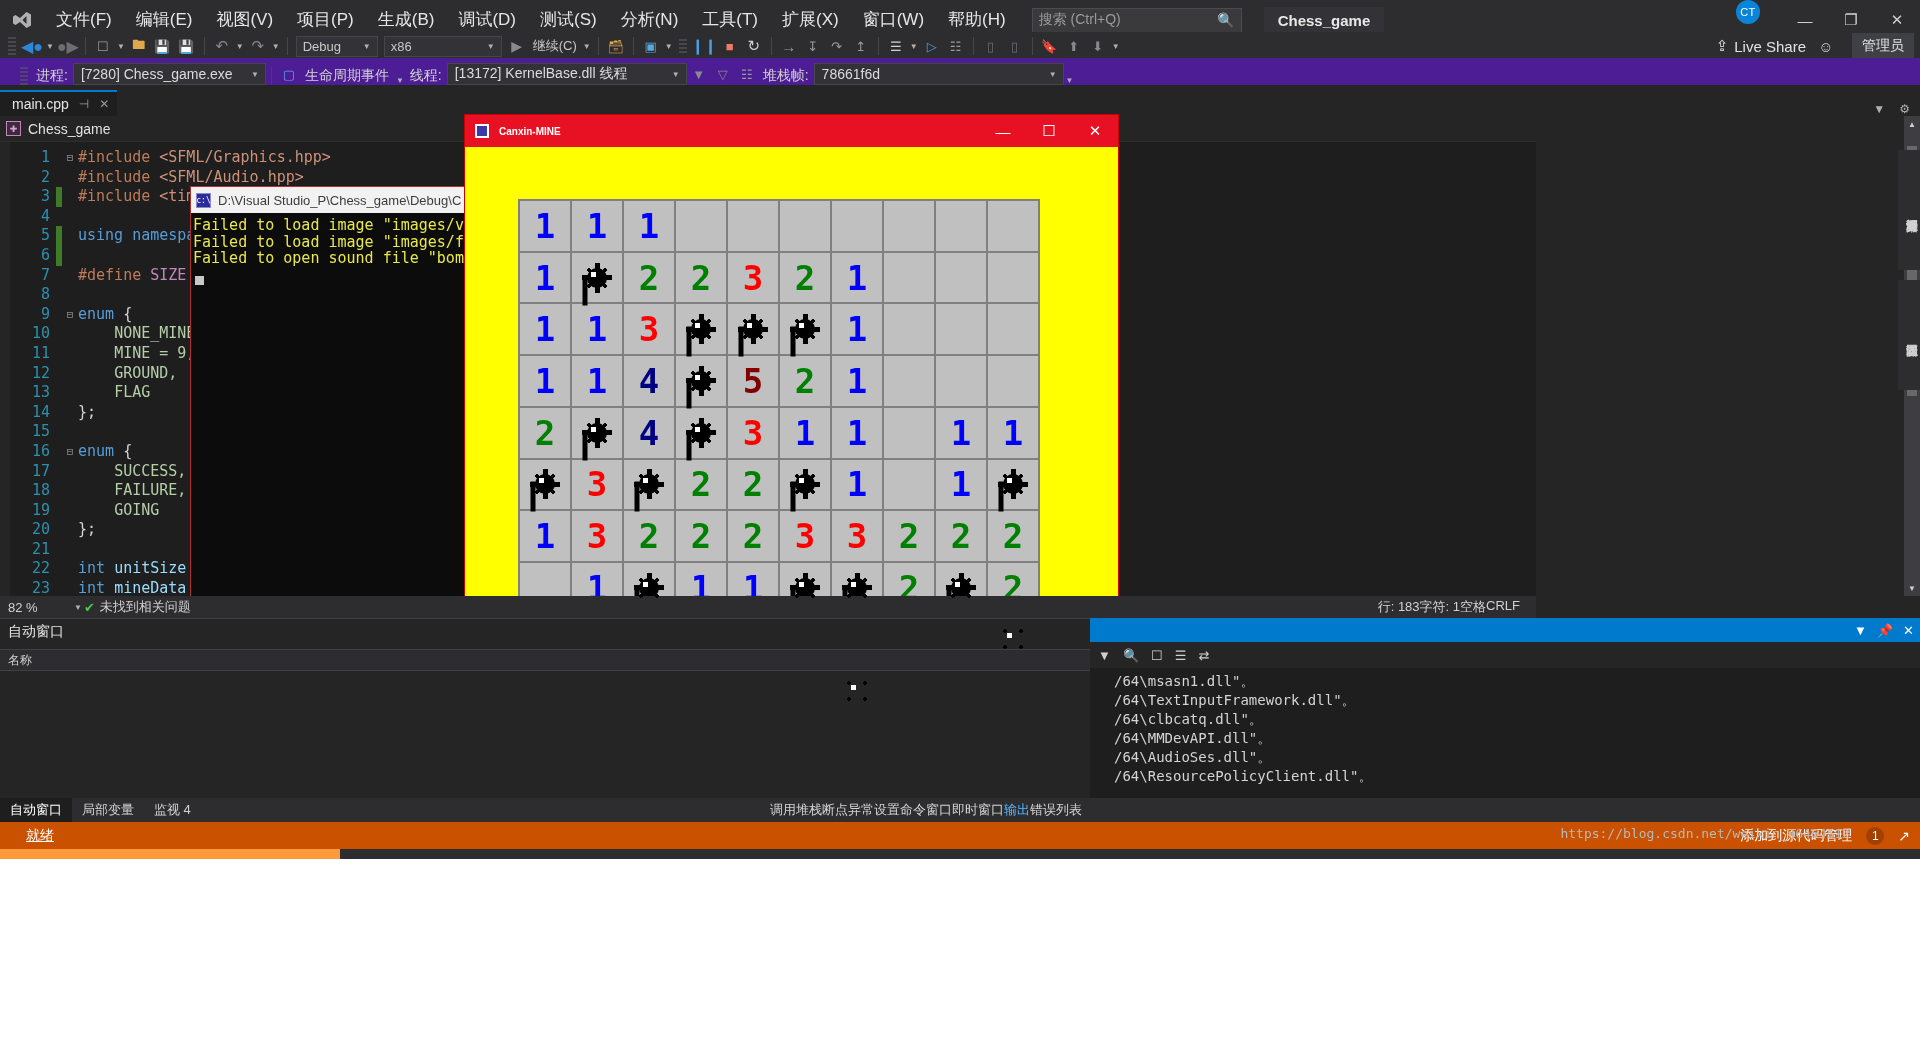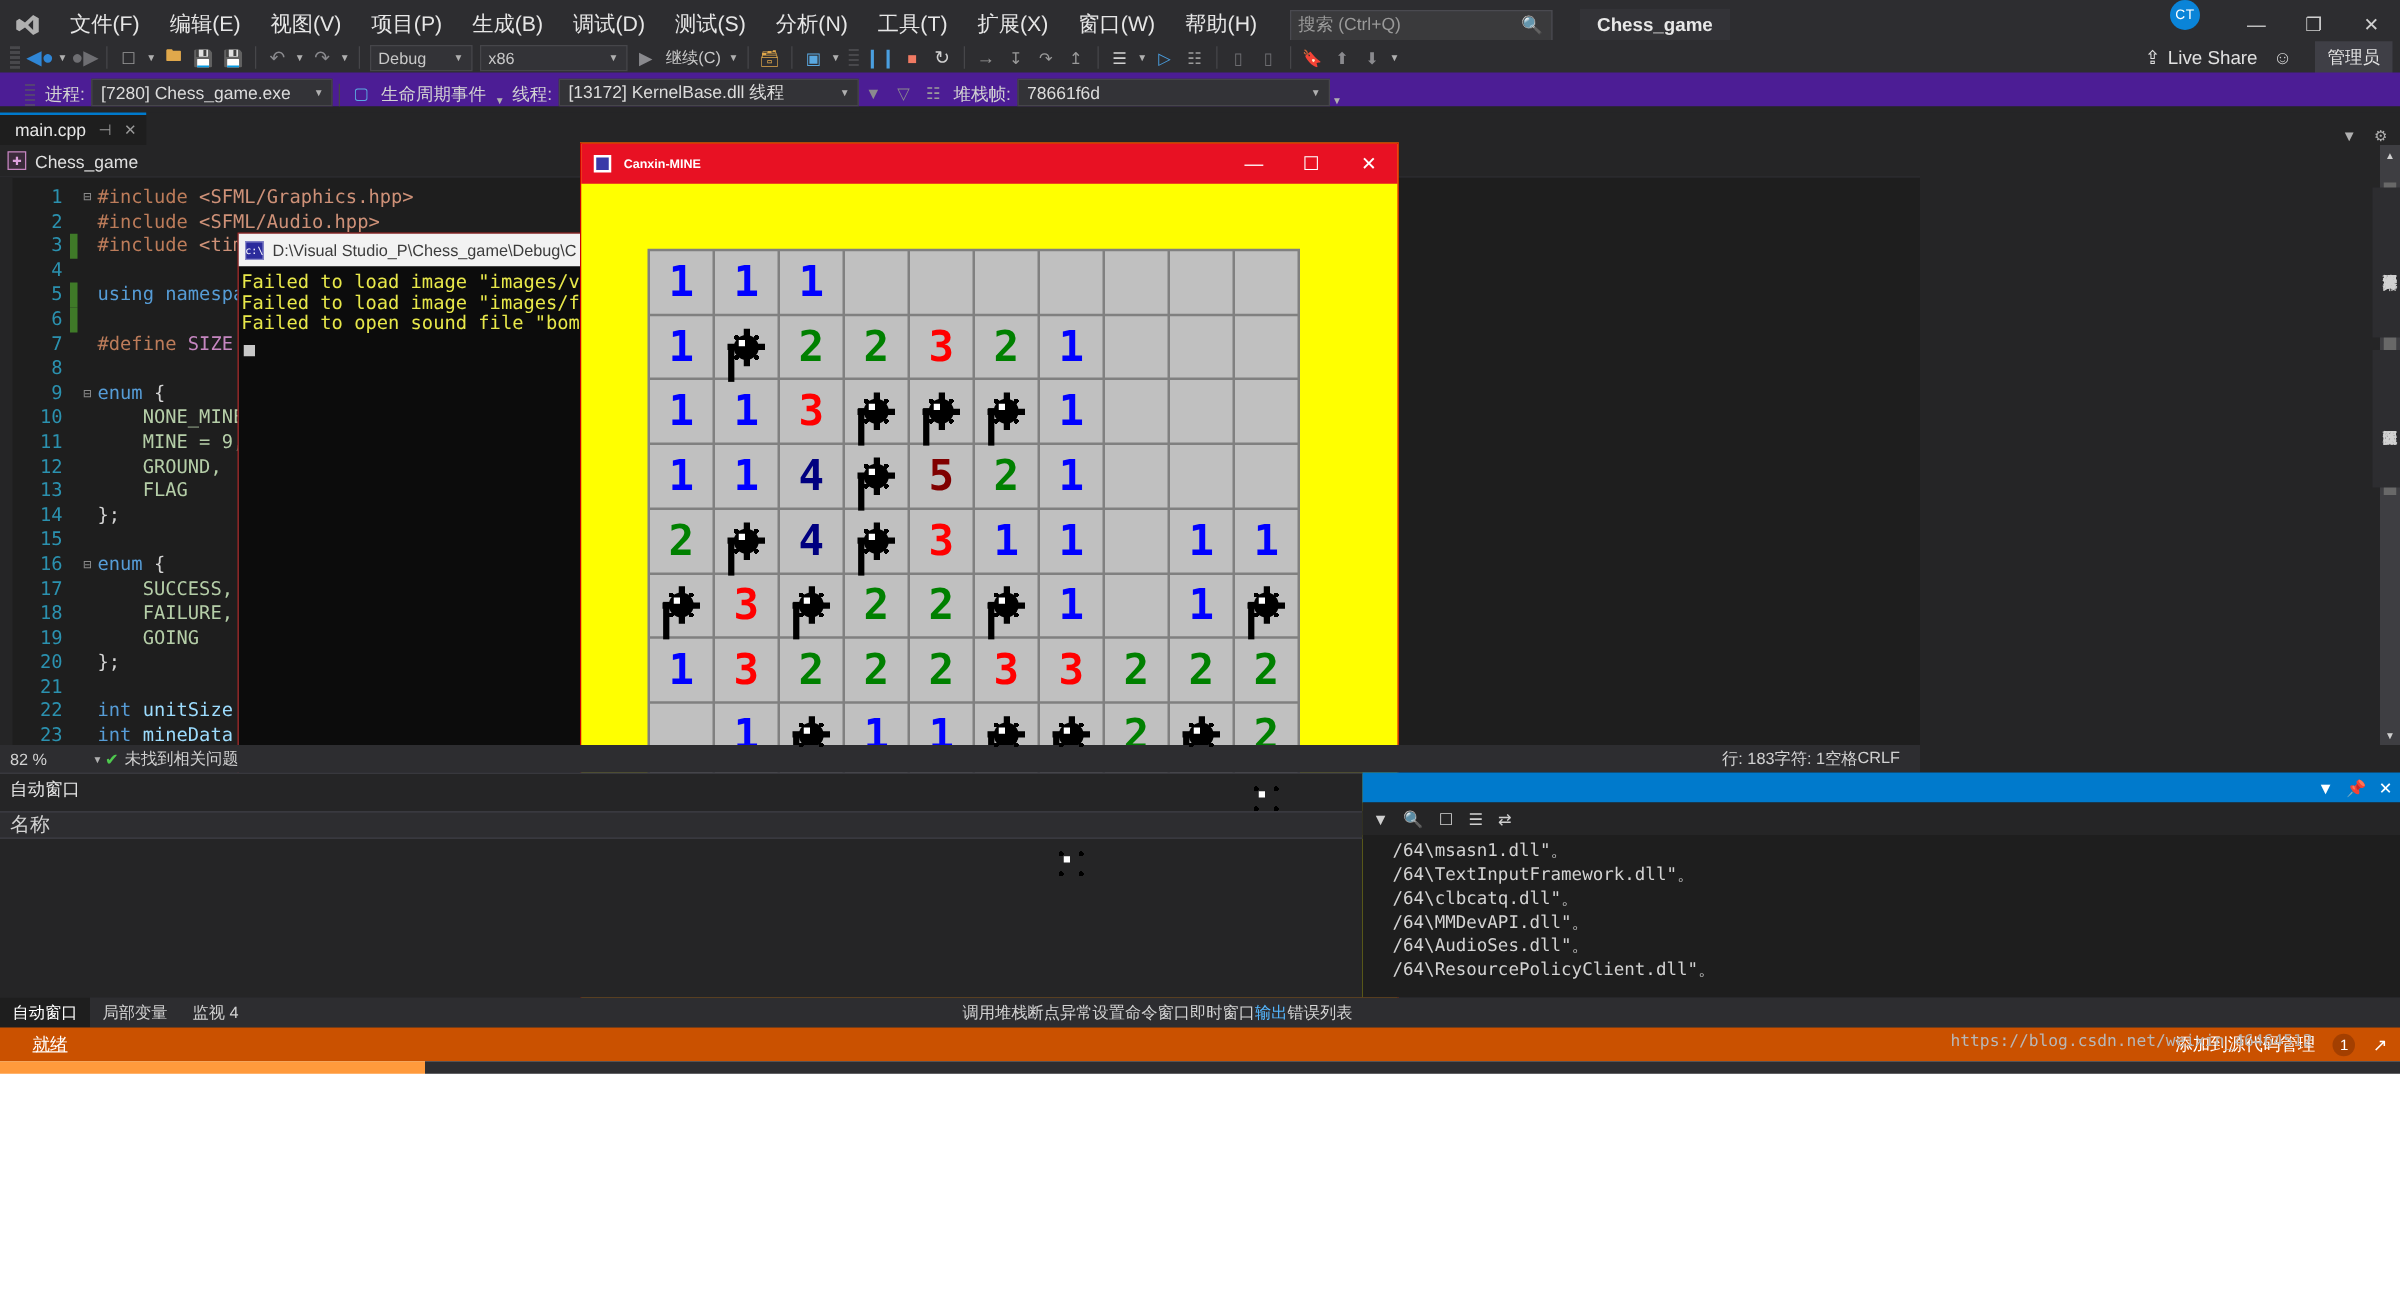--- a/index.html
+++ b/index.html
@@ -166,21 +166,21 @@
 
   
   .autos { position:absolute; left:0; top:618px; width:1090px; height:180px;
            background:#252526; border-top:1px solid #3f3f46; }
   .panel-head { height:26px; color:#e6e6e6; font-size:14px; display:flex;
                 align-items:center; padding-left:8px; }
   .autos-search { margin:2px 6px 0 6px; height:22px; background:#333337;
                   border:1px solid #46464a; color:#9a9a9a; font-size:13px;
                   display:flex; align-items:center; padding:0 6px; }
   .colhead { margin-top:4px; height:22px; background:#2d2d30; color:#d2d2d2;
-             font-size:16px; display:flex; align-items:center; padding-left:8px;
+             font-size:12px; display:flex; align-items:center; padding-left:8px;
              border-top:1px solid #3f3f46; border-bottom:1px solid #3f3f46; }
 
   
   .outpanel { position:absolute; left:1090px; top:618px; width:830px; height:180px;
               background:#1e1e1e; }
   .out-head { height:24px; background:#007acc; display:flex; align-items:center;
               padding:0 6px; color:#fff; font-size:13px; }
   .out-head .ohr { margin-left:auto; display:flex; gap:10px; }
   .out-tools { height:26px; background:#252526; display:flex; align-items:center;
                gap:12px; padding-left:8px; color:#cfcfcf; font-size:13px; }

